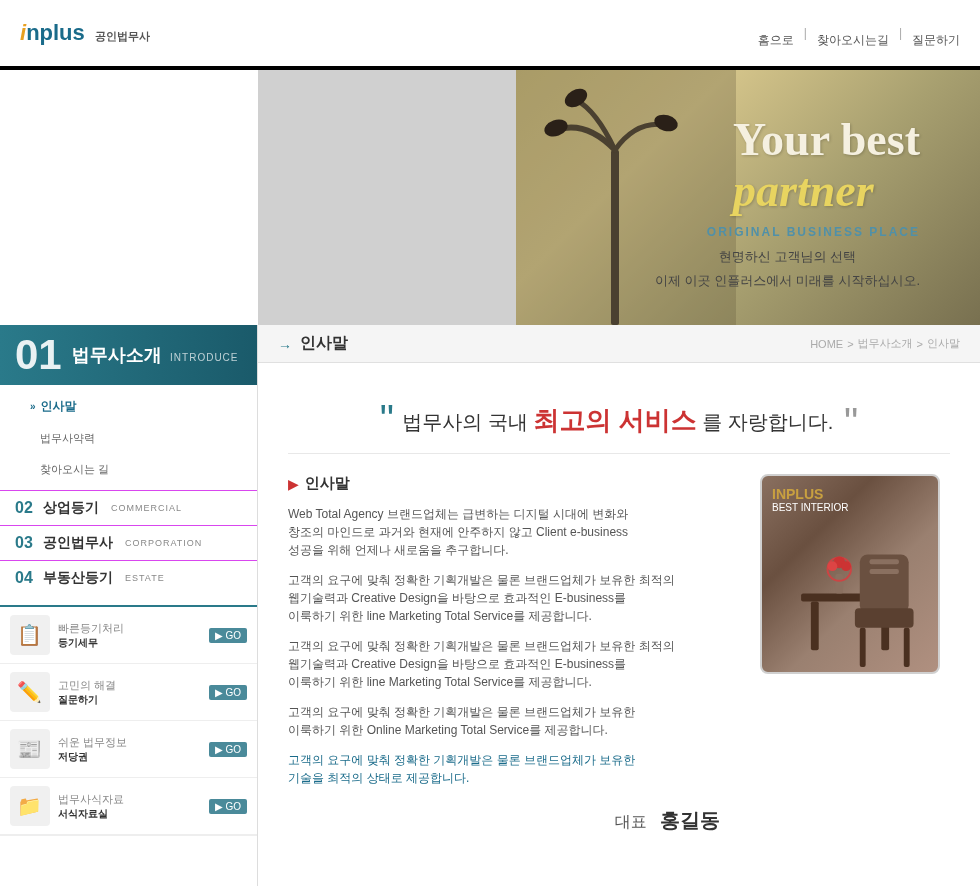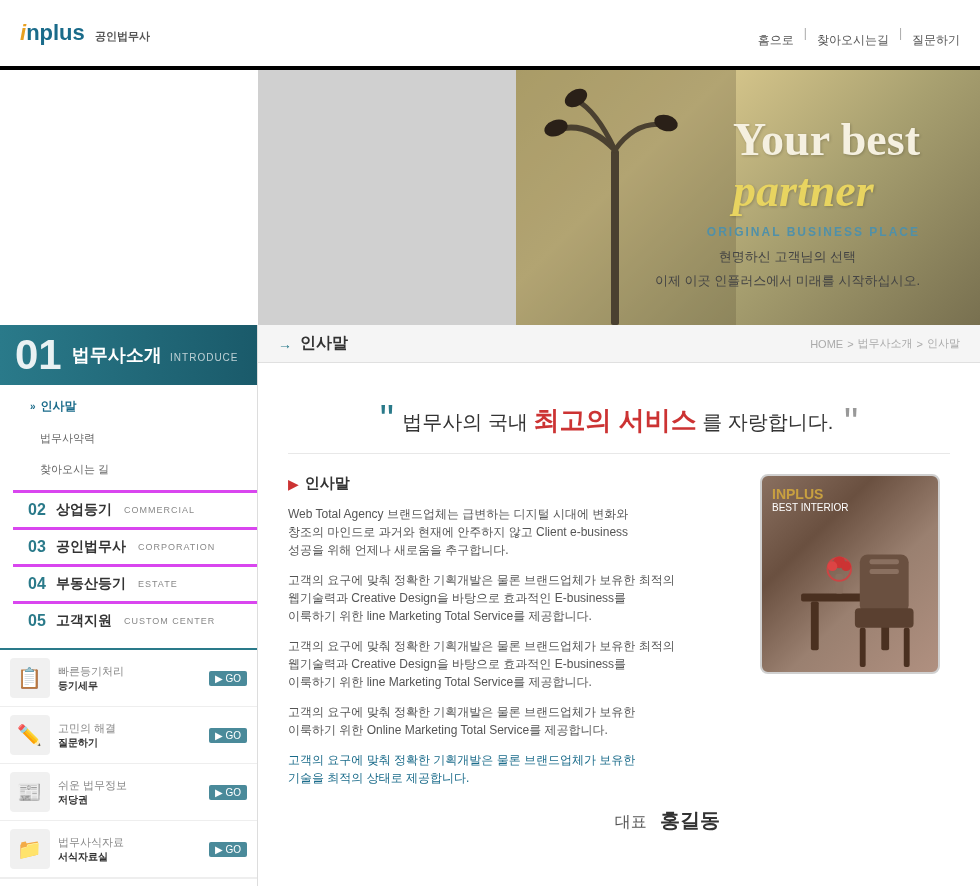--- a/index.html
+++ b/index.html
@@ -37,21 +37,21 @@
     #section-title-en { font-size: 10px; color: rgba(255,255,255,0.7); margin-left: 5px; letter-spacing: 1px; }
 
     
     #sidebar-menu { padding: 5px 0; }
     .menu-item { padding: 8px 20px 8px 30px; color: #333; font-size: 12px; cursor: pointer; display: flex; align-items: center; }
     .menu-item.active { color: #1a6b8a; font-weight: bold; }
     .menu-item.sub { padding-left: 40px; color: #666; font-size: 11px; }
     .menu-arrow { color: #1a6b8a; margin-right: 5px; font-size: 10px; }
 
     
-    .category-item { padding: 8px 15px; display: flex; align-items: center; gap: 8px; border-top: 3px solid #d946ef; cursor: pointer; margin-left: 13px; }
+    .category-item { padding: 8px 15px; display: flex; align-items: center; gap: 8px; border-top: 1px solid #d946ef; cursor: pointer; }
     .cat-num { font-size: 16px; font-weight: bold; color: #2a7a8a; width: 20px; }
     .cat-name-kr { font-size: 14px; font-weight: bold; color: #333; }
     .cat-name-en { font-size: 9px; color: #888; letter-spacing: 1px; margin-left: 4px; }
 
     
     #quick-links { margin-top: 10px; border-top: 2px solid #2a7a8a; }
     .quick-item { display: flex; align-items: center; padding: 8px 10px; border-bottom: 1px solid #eee; gap: 8px; }
     .quick-icon { width: 40px; height: 40px; background: #f0f0f0; border-radius: 4px; display: flex; align-items: center; justify-content: center; font-size: 20px; flex-shrink: 0; }
     .quick-text { flex: 1; }
     .quick-text .title { font-size: 11px; color: #888; }
@@ -186,25 +186,20 @@
       <div class="category-item">
         <span class="cat-num">03</span>
         <span class="cat-name-kr">공인법무사</span>
         <span class="cat-name-en">CORPORATION</span>
       </div>
       <div class="category-item">
         <span class="cat-num">04</span>
         <span class="cat-name-kr">부동산등기</span>
         <span class="cat-name-en">ESTATE</span>
       </div>
-      <div class="category-item">
-        <span class="cat-num">05</span>
-        <span class="cat-name-kr">고객지원</span>
-        <span class="cat-name-en">CUSTOM CENTER</span>
-      </div>
     </div>
 
     <div id="quick-links">
       <div class="quick-item">
         <div class="quick-icon">📋</div>
         <div class="quick-text">
           <div class="title">빠른등기처리</div>
           <div class="name">등기세무</div>
         </div>
         <div class="go-btn">▶ GO</div>

